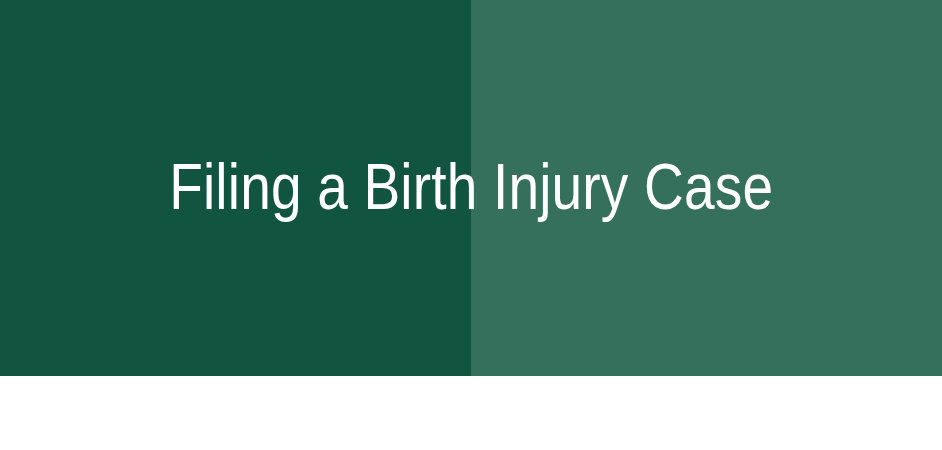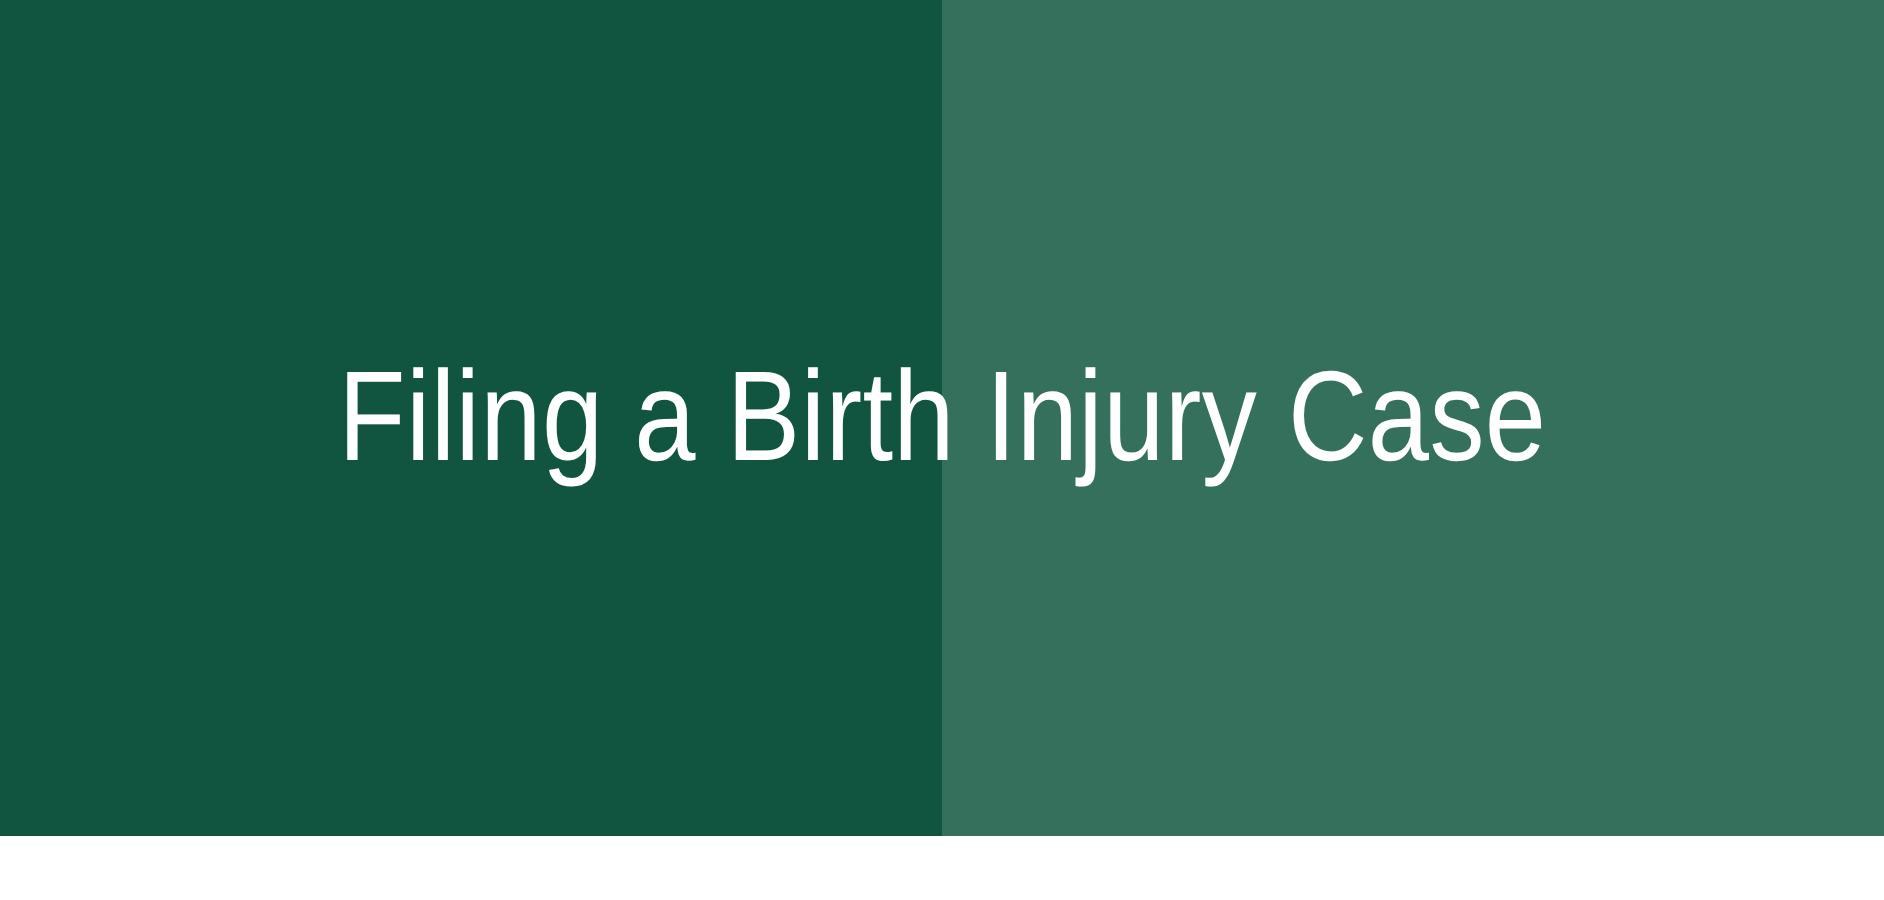--- a/index.html
+++ b/index.html
@@ -4,21 +4,21 @@
 <style>
   html, body {
     margin: 0;
     padding: 0;
     background: #ffffff;
   }
 
   .banner {
     position: relative;
     width: 942px;
-    height: 418px;
+    height: 376px;
     overflow: hidden;
     font-family: "Liberation Sans", "DejaVu Sans", sans-serif;
     -webkit-font-smoothing: antialiased;
   }
 
   .banner-bg {
     position: absolute;
     inset: 0;
     display: flex;
   }

